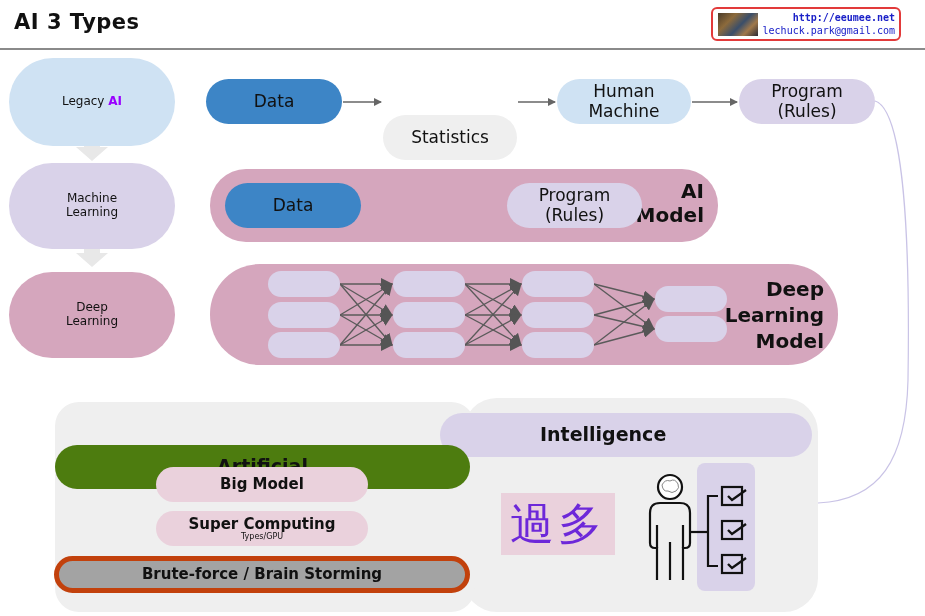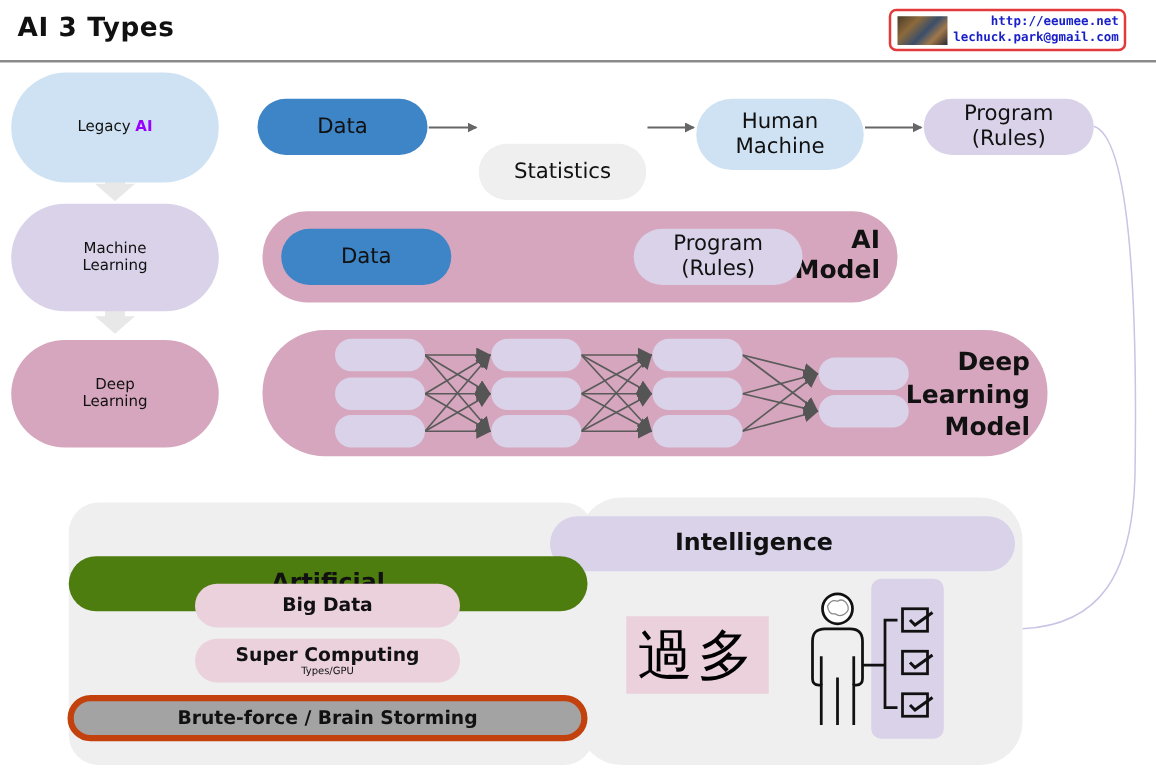--- a/index.html
+++ b/index.html
@@ -4,51 +4,51 @@
 <style>
   html,body{margin:0;padding:0;}
   body{width:925px;height:616px;position:relative;background:#ffffff;overflow:hidden;
        font-family:"DejaVu Sans", sans-serif;color:#111;}
   .abs{position:absolute;}
   .title{left:14px;top:10px;font-size:21px;font-weight:bold;letter-spacing:0.5px;}
   .hr{left:0;top:48px;width:925px;height:2px;background:#8a8a8a;}
   .badge{left:711px;top:7px;width:190px;height:34px;border:2px solid #e23a3a;border-radius:6px;background:#fff;box-sizing:border-box;}
   .badge-img{left:5px;top:4px;width:40px;height:23px;background:linear-gradient(135deg,#4a3b2a,#8c6a3b 30%,#3a4e6a 55%,#a0784a 75%,#2c2a35);}
   .badge-l1{right:4px;top:3px;font-size:10px;font-weight:bold;color:#1a20c8;font-family:"DejaVu Sans Mono", monospace;}
-  .badge-l2{right:4px;top:16px;font-size:10px;font-weight:bold;color:#1a20c8;font-family:"DejaVu Sans Mono", monospace;}
+  .badge-l2{right:4px;top:16px;font-size:10px;font-weight:normal;color:#1a20c8;font-family:"DejaVu Sans Mono", monospace;}
 
   .pill{position:absolute;border-radius:999px;display:flex;align-items:center;justify-content:center;text-align:center;line-height:1.15;box-sizing:border-box;}
   .lbl-big{font-size:12px;}
   .lbl-md{font-size:17px;}
 
   .legacy{left:9px;top:58px;width:166px;height:88px;background:#cfe2f3;}
   .ml{left:9px;top:163px;width:166px;height:86px;background:#d9d2e9;}
   .dl{left:9px;top:272px;width:166px;height:86px;background:#d5a6bd;}
 
   .data1{left:206px;top:79px;width:136px;height:45px;background:#3d85c6;}
   .stats{left:383px;top:79px;width:134px;height:45px;background:#efefef;margin-top:36px;}
-  .human{left:557px;top:79px;width:134px;height:57px;background:#cfe2f3;}
+  .human{left:557px;top:79px;width:134px;height:45px;background:#cfe2f3;}
   .prog1{left:739px;top:79px;width:136px;height:45px;background:#d9d2e9;}
 
   .ai-band{left:210px;top:169px;width:508px;height:73px;background:#d5a6bd;}
   .data2{left:225px;top:183px;width:136px;height:45px;background:#3d85c6;}
   .prog2{left:507px;top:183px;width:135px;height:45px;background:#d9d2e9;}
   .ai-model-lbl{right:0px;top:10px;text-align:right;font-size:20px;line-height:1.2;font-weight:bold;}
 
   .dl-band{left:210px;top:264px;width:628px;height:101px;background:#d5a6bd;}
   .dl-model-lbl{position:absolute;right:14px;top:12px;text-align:right;font-size:20px;line-height:1.3;font-weight:bold;}
 
   .bottom-left-bg{left:55px;top:402px;width:420px;height:210px;background:#efefef;border-radius:24px;}
   .bottom-right-bg{left:463px;top:398px;width:355px;height:214px;background:#efefef;border-radius:34px;}
   .intel-bar{left:440px;top:413px;width:372px;height:44px;background:#d9d2e9;border-radius:22px;}
   .art-bar{left:55px;top:413px;width:415px;height:44px;background:#4d7c0f;border-radius:22px;margin-top:32px;}
   .bigdata{left:156px;top:467px;width:212px;height:35px;background:#ead1dc;}
   .super{left:156px;top:511px;width:212px;height:35px;background:#ead1dc;flex-direction:column;}
   .brute{left:54px;top:556px;width:416px;height:37px;background:#a3a3a3;border:5px solid #c2410c;}
-  .kanji{left:501px;top:493px;width:114px;height:62px;background:#ead1dc;display:flex;align-items:center;justify-content:center;font-size:44px;color:#000000;letter-spacing:4px;font-family:"DejaVu Serif", serif;}
+  .kanji{left:501px;top:493px;width:114px;height:62px;background:#ead1dc;display:flex;align-items:center;justify-content:center;font-size:44px;color:#6d28d9;letter-spacing:4px;font-family:"DejaVu Serif", serif;}
   .checklist-bg{left:697px;top:463px;width:58px;height:128px;background:#d9d2e9;border-radius:8px;}
 </style>
 </head>
 <body>
 
 <div class="abs title">AI 3 Types</div>
 <div class="abs badge">
   <div class="abs badge-img"></div>
   <div class="abs badge-l1">http://eeumee.net</div>
   <div class="abs badge-l2">lechuck.park@gmail.com</div>
@@ -181,21 +181,21 @@
 <div class="abs bottom-right-bg"></div>
 <div class="abs bottom-left-bg"></div>
 <div class="abs intel-bar">
   <div style="position:absolute;left:100px;top:10px;font-size:19px;font-weight:bold;">Intelligence</div>
 </div>
 <div class="abs art-bar">
   <div style="position:absolute;left:0;right:0;top:10px;text-align:center;font-size:19px;font-weight:bold;">Artificial</div>
 </div>
 
 <div class="pill bigdata">
-  <span style="font-size:15px;font-weight:bold;">Big Data</span>
+  <span style="font-size:15px;font-weight:bold;">Big Model</span>
 </div>
 <div class="pill super">
   <span style="font-size:15px;font-weight:bold;line-height:1.1;">Super Computing</span>
   <span style="font-size:8px;line-height:1;">Types/GPU</span>
 </div>
 <div class="pill brute">
   <span style="font-size:15px;font-weight:bold;">Brute-force / Brain Storming</span>
 </div>
 
 <div class="abs kanji">過多</div>

